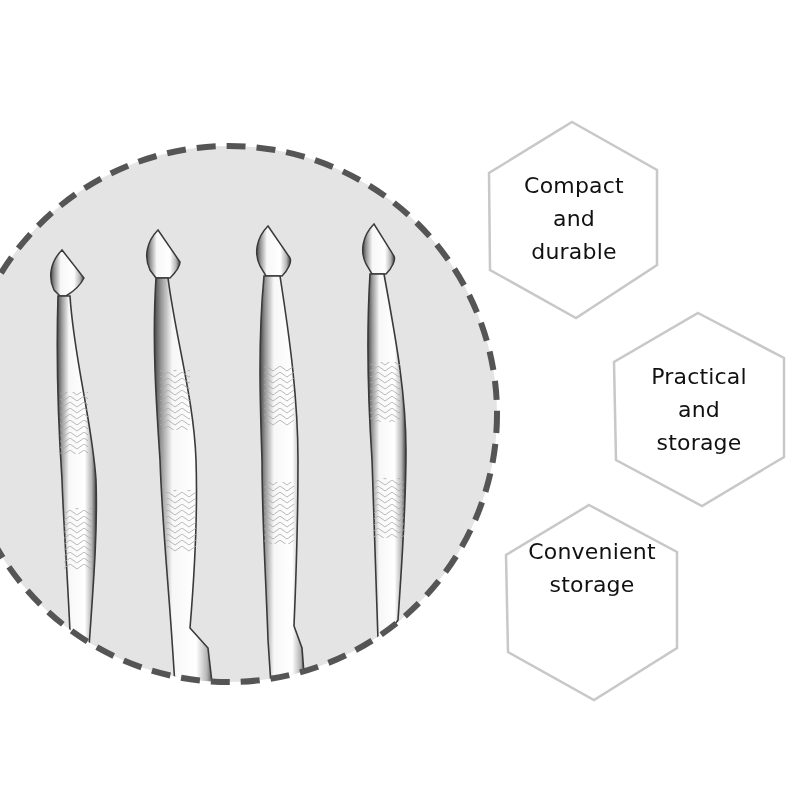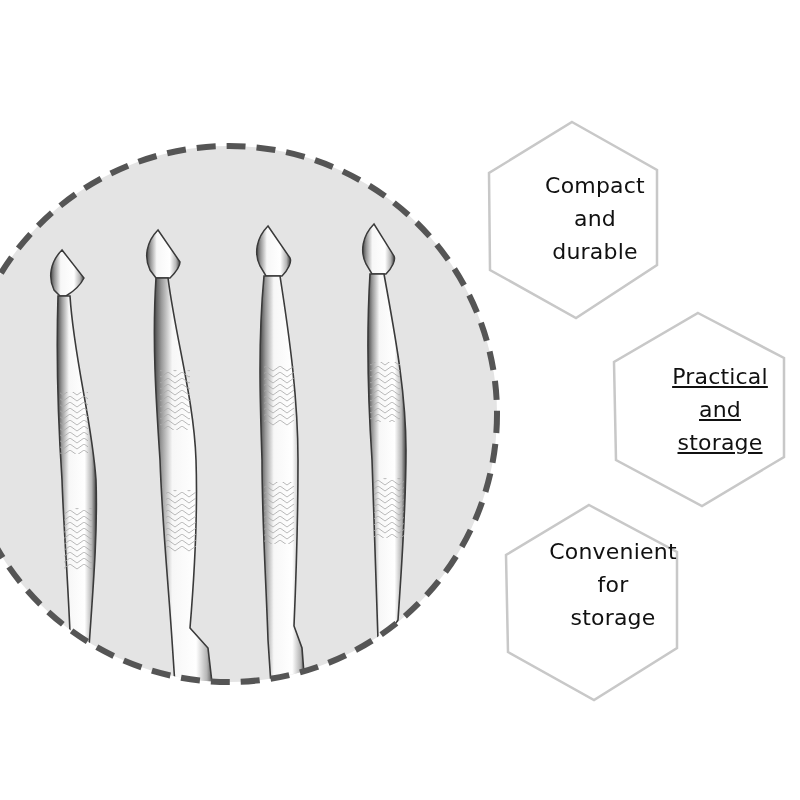--- a/index.html
+++ b/index.html
@@ -8,21 +8,20 @@
     svg.scene { position: absolute; left: 0; top: 0; width: 800px; height: 800px; }
     .hex-label {
       position: absolute;
       width: 170px;
       text-align: center;
       color: #111111;
       font-family: "DejaVu Sans", sans-serif;
       font-size: 22px;
       line-height: 33px;
       letter-spacing: 0.2px;
-      padding-left: 21px;
     }
     .hex-label span { display: block; }
   </style>
 </head>
 <body>
 
 <div class="stage">
 
   <svg class="scene" viewBox="0 0 800 800" xmlns="http://www.w3.org/2000/svg">
     <defs>
@@ -81,24 +80,23 @@
     <polygon points="698,313 784,358 784,457 702,506 616,460 614,362" fill="#ffffff" stroke="#c8c8c8" stroke-width="2.5"></polygon>
     <polygon points="589,505 677,552 677,648 594,700 508,652 506,555" fill="#ffffff" stroke="#c8c8c8" stroke-width="2.5"></polygon>
   </svg>
 
   <div class="hex-label" style="left:489px; top:169px;">
     <span>Compact</span>
     <span>and</span>
     <span>durable</span>
   </div>
 
-  <div class="hex-label" style="left:614px; top:360px;text-decoration:underline;">
+  <div class="hex-label" style="left:614px; top:360px;">
     <span>Practical</span>
     <span>and</span>
     <span>storage</span>
   </div>
 
   <div class="hex-label" style="left:507px; top:535px;">
     <span>Convenient</span>
-    <span>for</span>
     <span>storage</span>
   </div>
 </div>
 
 </body></html>

